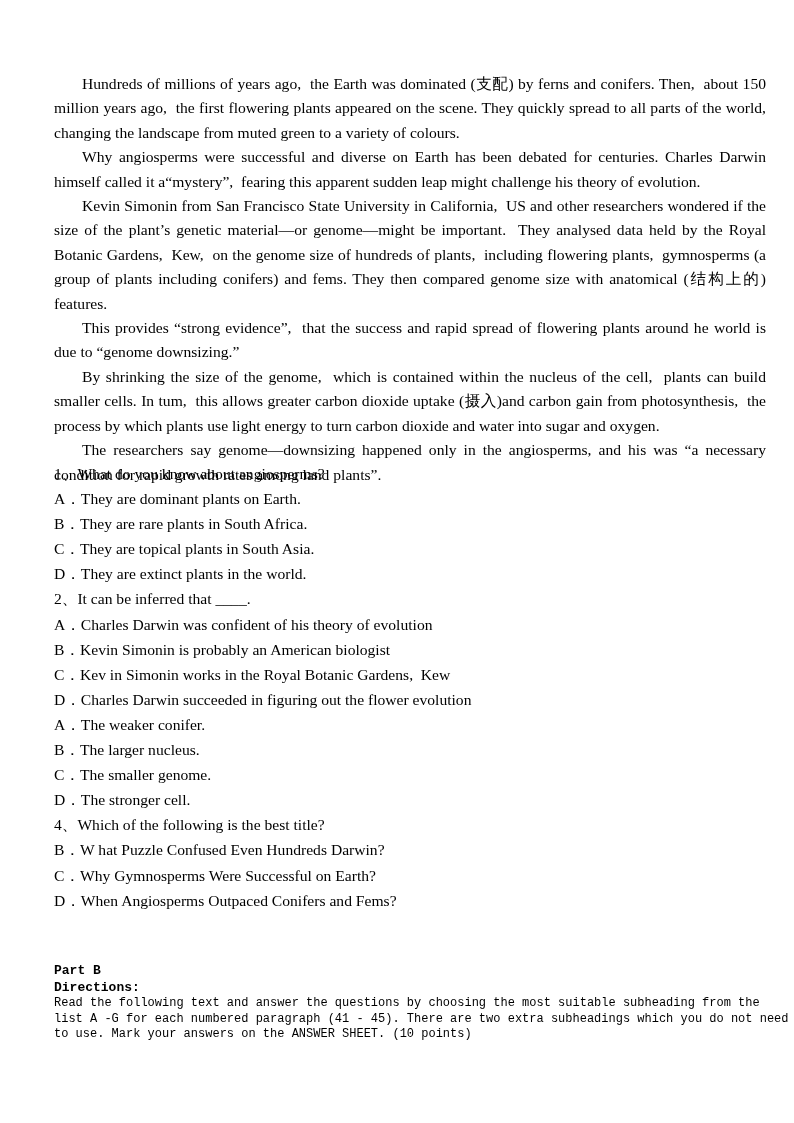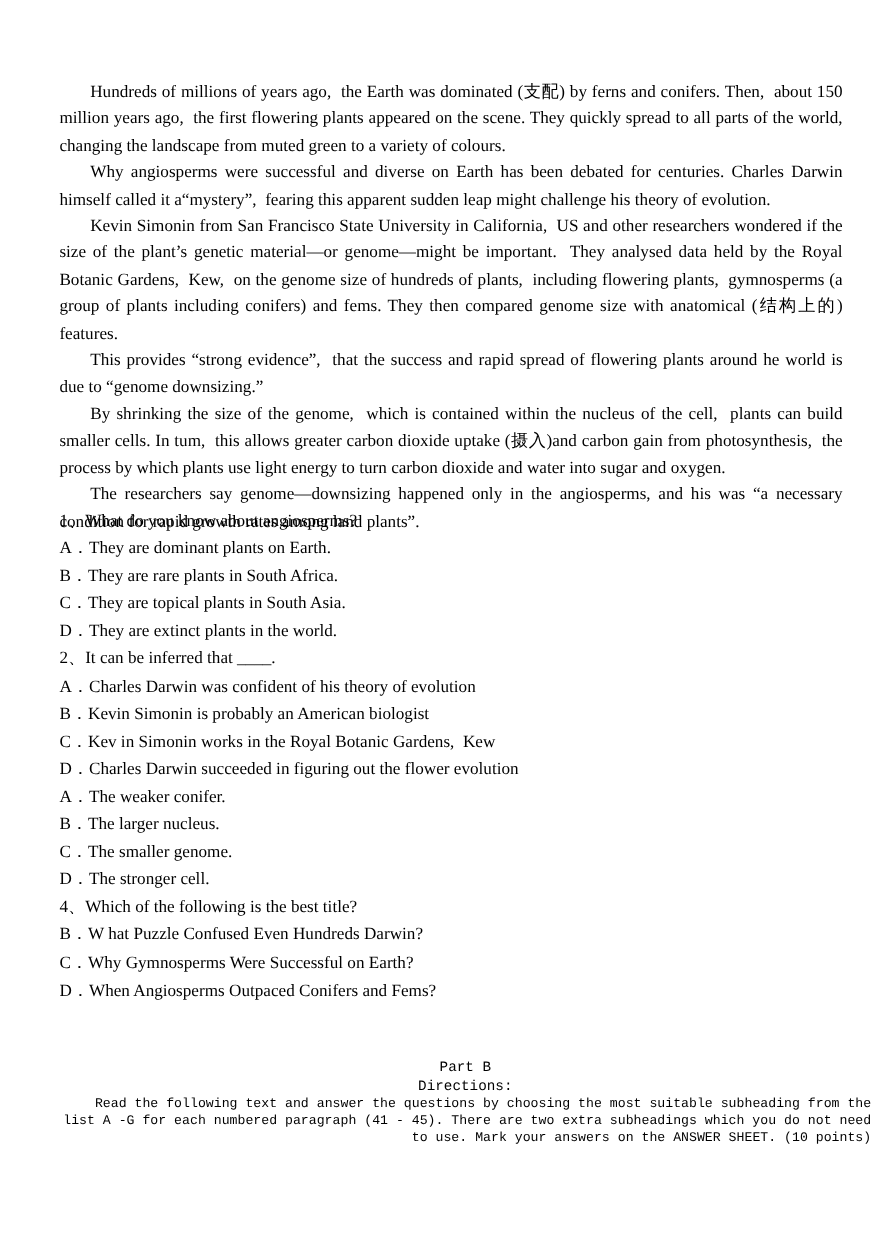--- a/index.html
+++ b/index.html
@@ -44,29 +44,27 @@
     white-space: pre-wrap;
   }
   .part-b {
     position: absolute;
     left: 38px;
     top: 962px;
     width: 738px;
     font-family: "Liberation Mono", "DejaVu Sans Mono", monospace;
   }
   .pb-title, .pb-label {
-    font-weight: normal;
+    font-weight: bold;
     font-size: 13px;
     line-height: 17px;
-    text-align: center;
   }
   .pb-text {
     font-size: 12px;
     line-height: 15.6px;
-    text-align: right;
   }
 </style>
 </head>
 <body>
 
 <div class="page">
 
   <div class="passage">
     <p class="para">Hundreds of millions of years ago,  the Earth was dominated (支配) by ferns and conifers. Then,  about 150 million years ago,  the first flowering plants appeared on the scene. They quickly spread to all parts of the world,  changing the landscape from muted green to a variety of colours.</p>
     <p class="para">Why angiosperms were successful and diverse on Earth has been debated for centuries. Charles Darwin himself called it a“mystery”,  fearing this apparent sudden leap might challenge his theory of evolution.</p>

